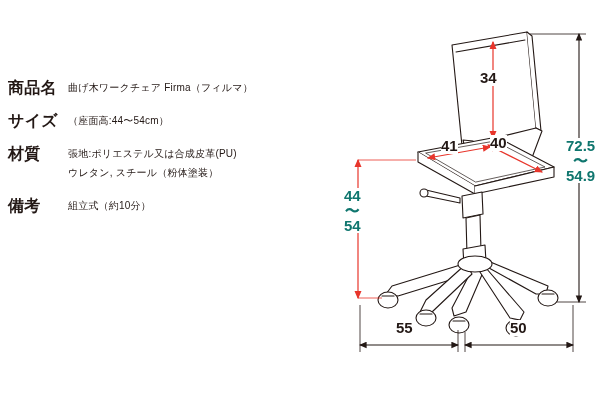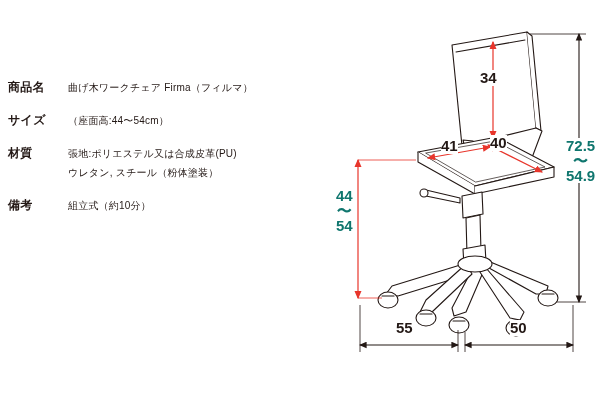--- a/index.html
+++ b/index.html
@@ -28,21 +28,21 @@
     width: 320px;
   }
   .spec-row {
     display: flex;
     align-items: flex-start;
     margin-bottom: 14px;
   }
   .spec-label {
     width: 60px;
     flex: 0 0 60px;
-    font-size: 12px;
+    font-size: 16px;
     font-weight: bold;
     line-height: 19px;
     letter-spacing: 0.3px;
   }
   .spec-value {
     font-size: 10px;
     line-height: 19px;
     letter-spacing: 0.2px;
   }
   .spec-value div {
@@ -217,21 +217,21 @@
       <line x1="135" y1="332" x2="135" y2="352" stroke="#231815" stroke-width="0.8"></line>
       <line x1="243" y1="305" x2="243" y2="352" stroke="#231815" stroke-width="0.8"></line>
     </svg>
 
     <div class="dim-label" style="left:150px; top:70px;">34</div>
 
     <div class="dim-label" style="left:111px; top:138px;">41</div>
 
     <div class="dim-label" style="left:160px; top:135px;">40</div>
 
-    <div class="dim-stack" style="left:6px; top:188px;">
+    <div class="dim-stack" style="left:14px; top:188px;">
       <div>44</div>
       <div>〜</div>
       <div>54</div>
     </div>
 
     <div class="dim-stack" style="left:236px; top:138px;">
       <div>72.5</div>
       <div>〜</div>
       <div>54.9</div>
     </div>

